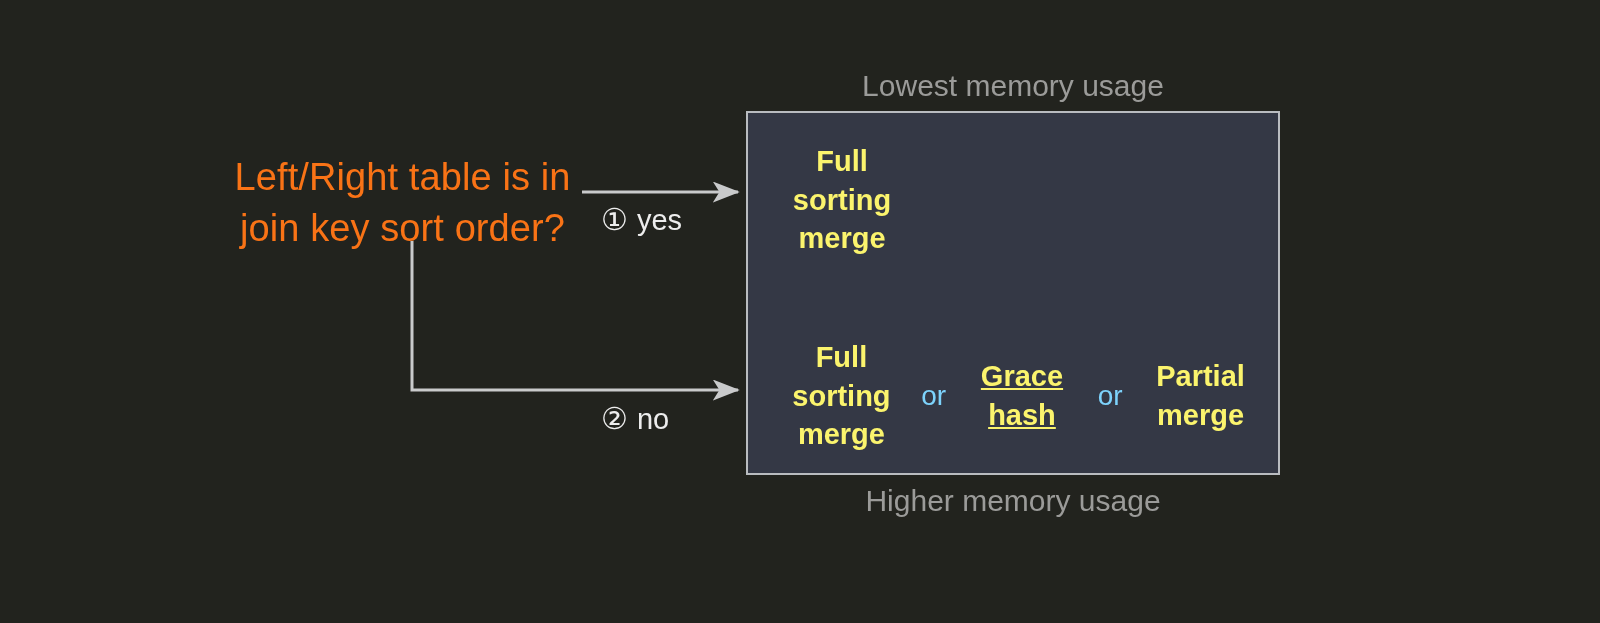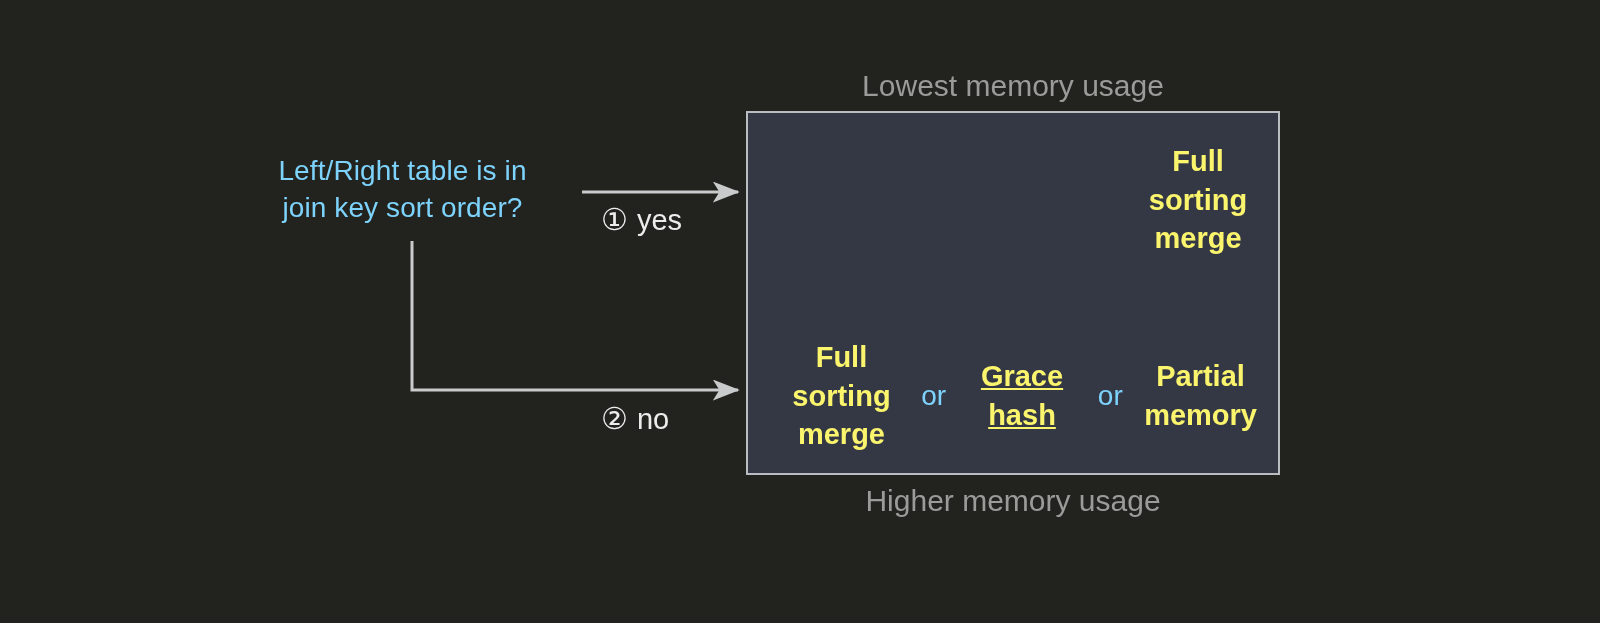--- a/index.html
+++ b/index.html
@@ -19,22 +19,22 @@
     overflow: hidden;
   }
 
   
   .question {
     position: absolute;
     left: 225px;
     top: 152px;
     width: 355px;
     text-align: center;
-    color: #7dd3fc;
-    font-size: 28px;
+    color: #f97316;
+    font-size: 38px;
     line-height: 1.33;
     letter-spacing: 0.1px;
     white-space: pre-line;
   }
 
   
   #connectors {
     position: absolute;
     left: 0;
     top: 0;
@@ -85,21 +85,20 @@
   }
 
   .option-row {
     position: absolute;
     display: flex;
     align-items: center;
     left: 0;
     width: 100%;
     box-sizing: border-box;
     padding: 0 10px;
-    justify-content: flex-end;
   }
   #row-sorted   { top: 22px;  height: 130px; }
   #row-unsorted { top: 218px; height: 130px; }
 
   .option {
     color: #fbf46d;
     font-weight: bold;
     font-size: 29px;
     line-height: 1.34;
     text-align: center;
@@ -163,18 +162,18 @@
 
     <div class="option-row" id="row-unsorted">
       <div class="option opt-fsm">Full
 sorting
 merge</div>
       <div class="or-sep">or</div>
       <div class="option opt-grace">Grace
 hash</div>
       <div class="or-sep">or</div>
       <div class="option opt-pmerge">Partial
-memory</div>
+merge</div>
     </div>
 
   </div>
 
 </div>
 
 </body></html>

